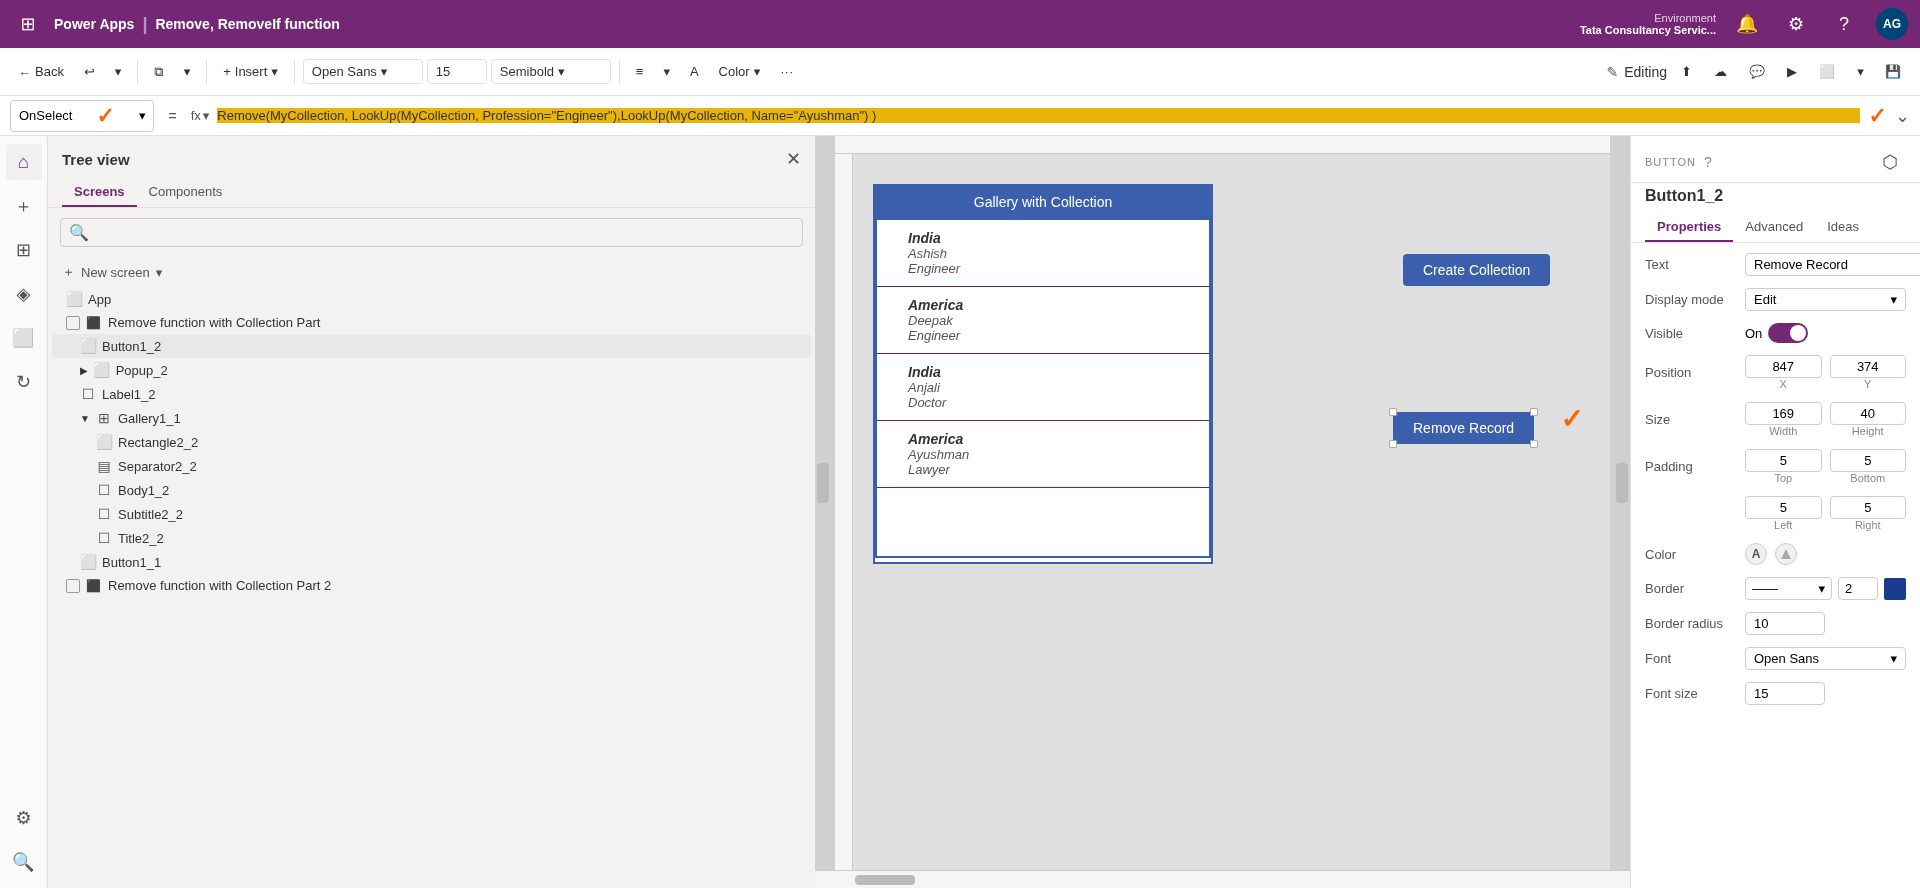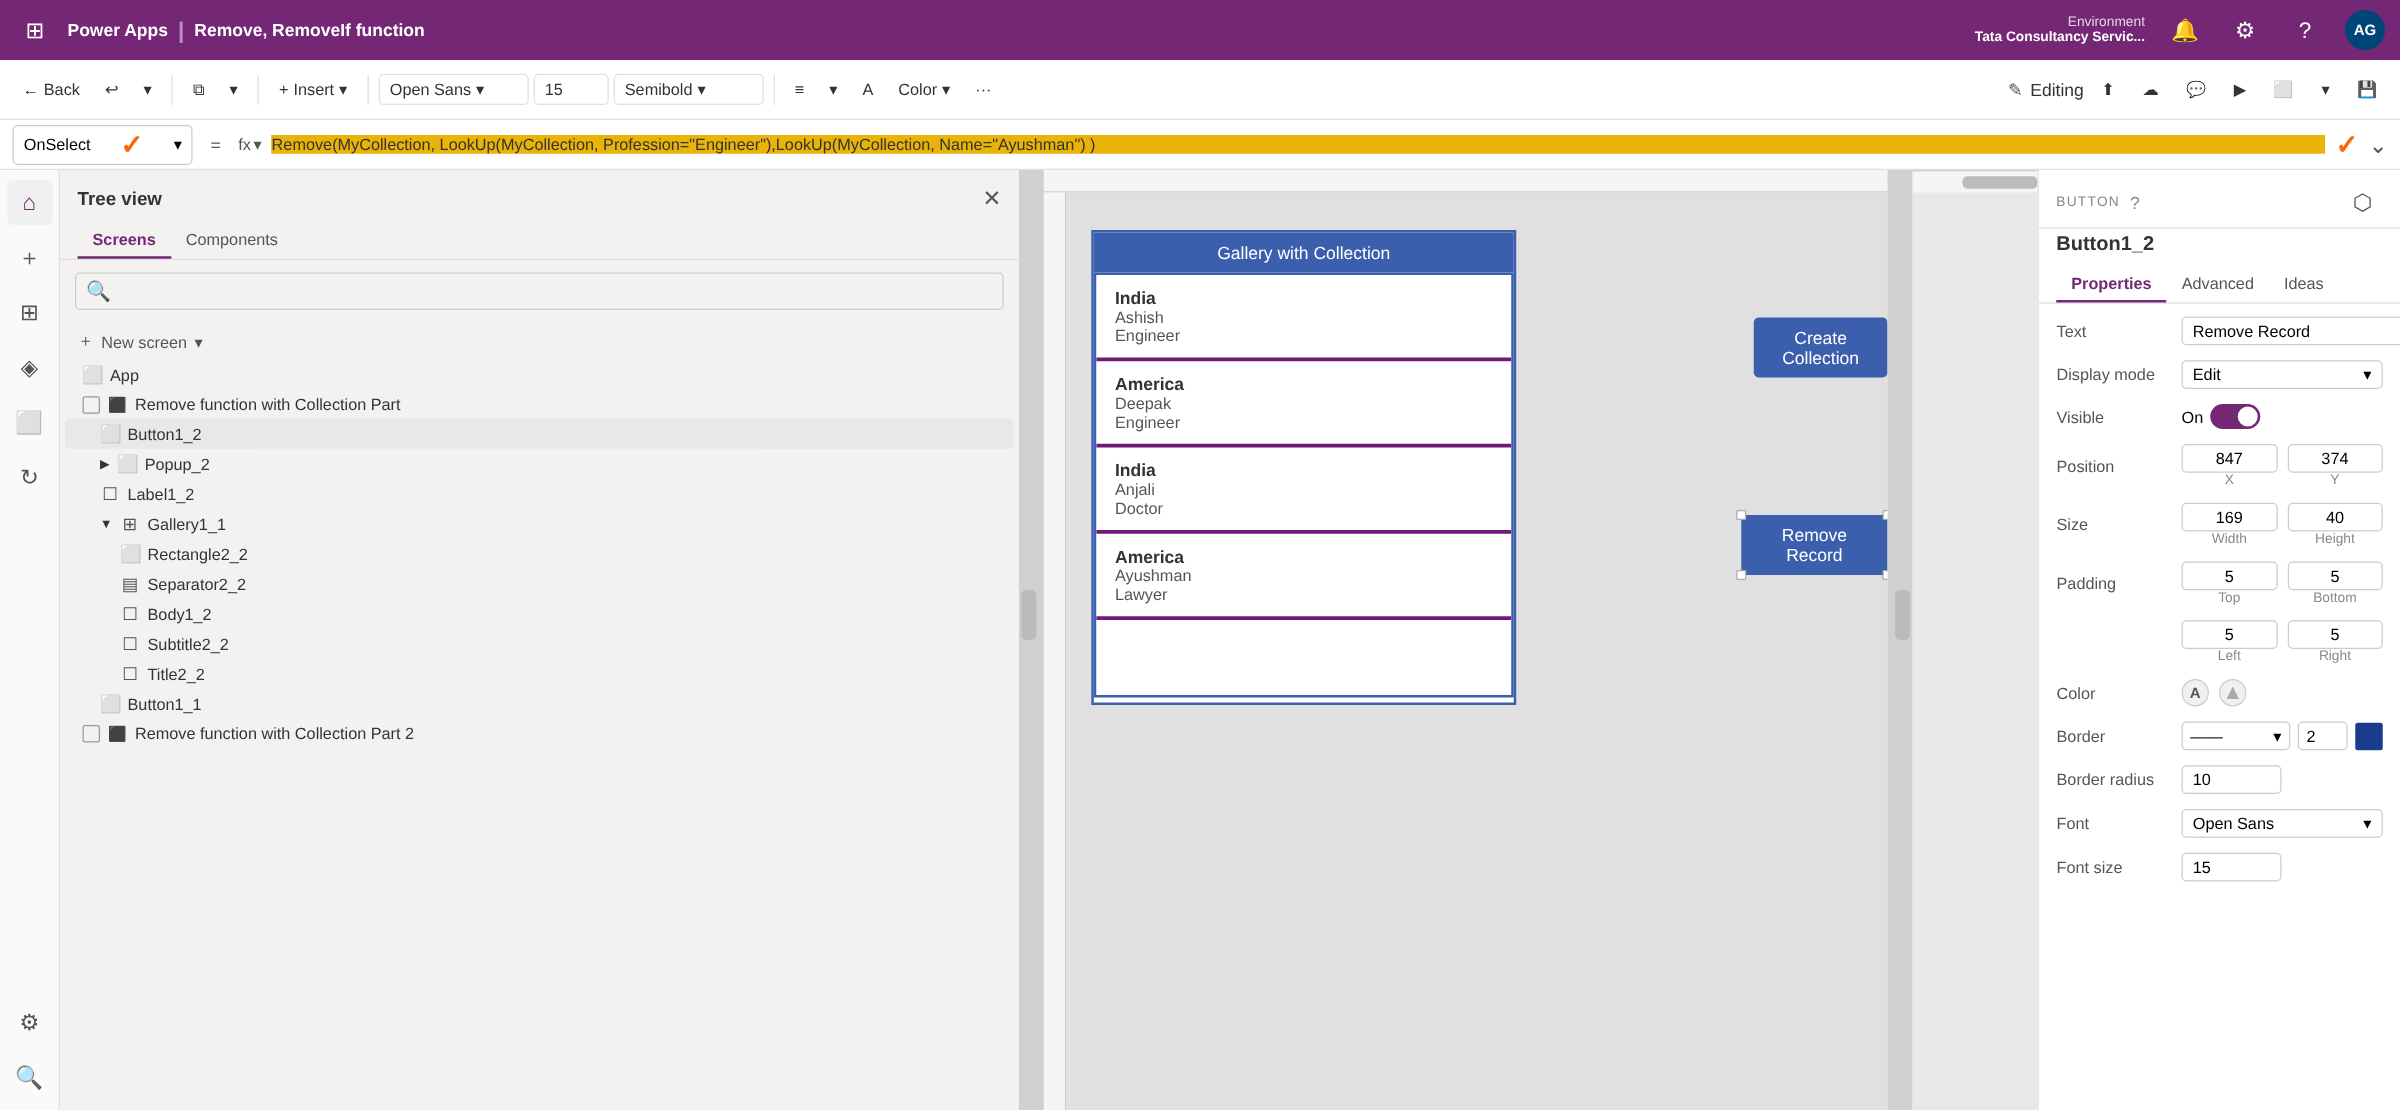--- a/index.html
+++ b/index.html
@@ -74,32 +74,32 @@
     .tree-item .item-label { flex: 1; }
     .tree-item .item-more { visibility: hidden; cursor: pointer; font-size: 14px; }
     .tree-indent1 { padding-left: 28px; }
     .tree-indent2 { padding-left: 44px; }
 
     .checkbox-icon { width: 14px; height: 14px; border: 1px solid #999; border-radius: 2px; }
 
     
     .canvas-area {
       flex: 1; background: #e8e8e8; position: relative; overflow: hidden;
-      display: flex; flex-direction: row;
+      display: flex; flex-direction: column;
     }
     .canvas-left-scroll { width: 20px; background: #d0d0d0; }
     .canvas-right-scroll { width: 20px; background: #d0d0d0; }
     .canvas-inner { flex: 1; position: relative; }
 
     .gallery-header {
       background: #3b5fad; color: white; text-align: center;
       padding: 8px; font-size: 14px; font-weight: 500;
     }
     .gallery-item {
-      border-bottom: 3px solid #701a75; padding: 10px 15px;
+      border-bottom: 1px solid #701a75; padding: 10px 31px; font-style: italic;
     }
     .gallery-item .name { font-size: 14px; font-weight: 600; color: #333; }
     .gallery-item .detail { font-size: 13px; color: #555; }
 
     .create-collection-btn {
       position: absolute; top: 100px; left: 550px;
       background: #3b5fad; color: white; border: none; border-radius: 4px;
       padding: 8px 20px; font-size: 14px; cursor: pointer;
     }
 

